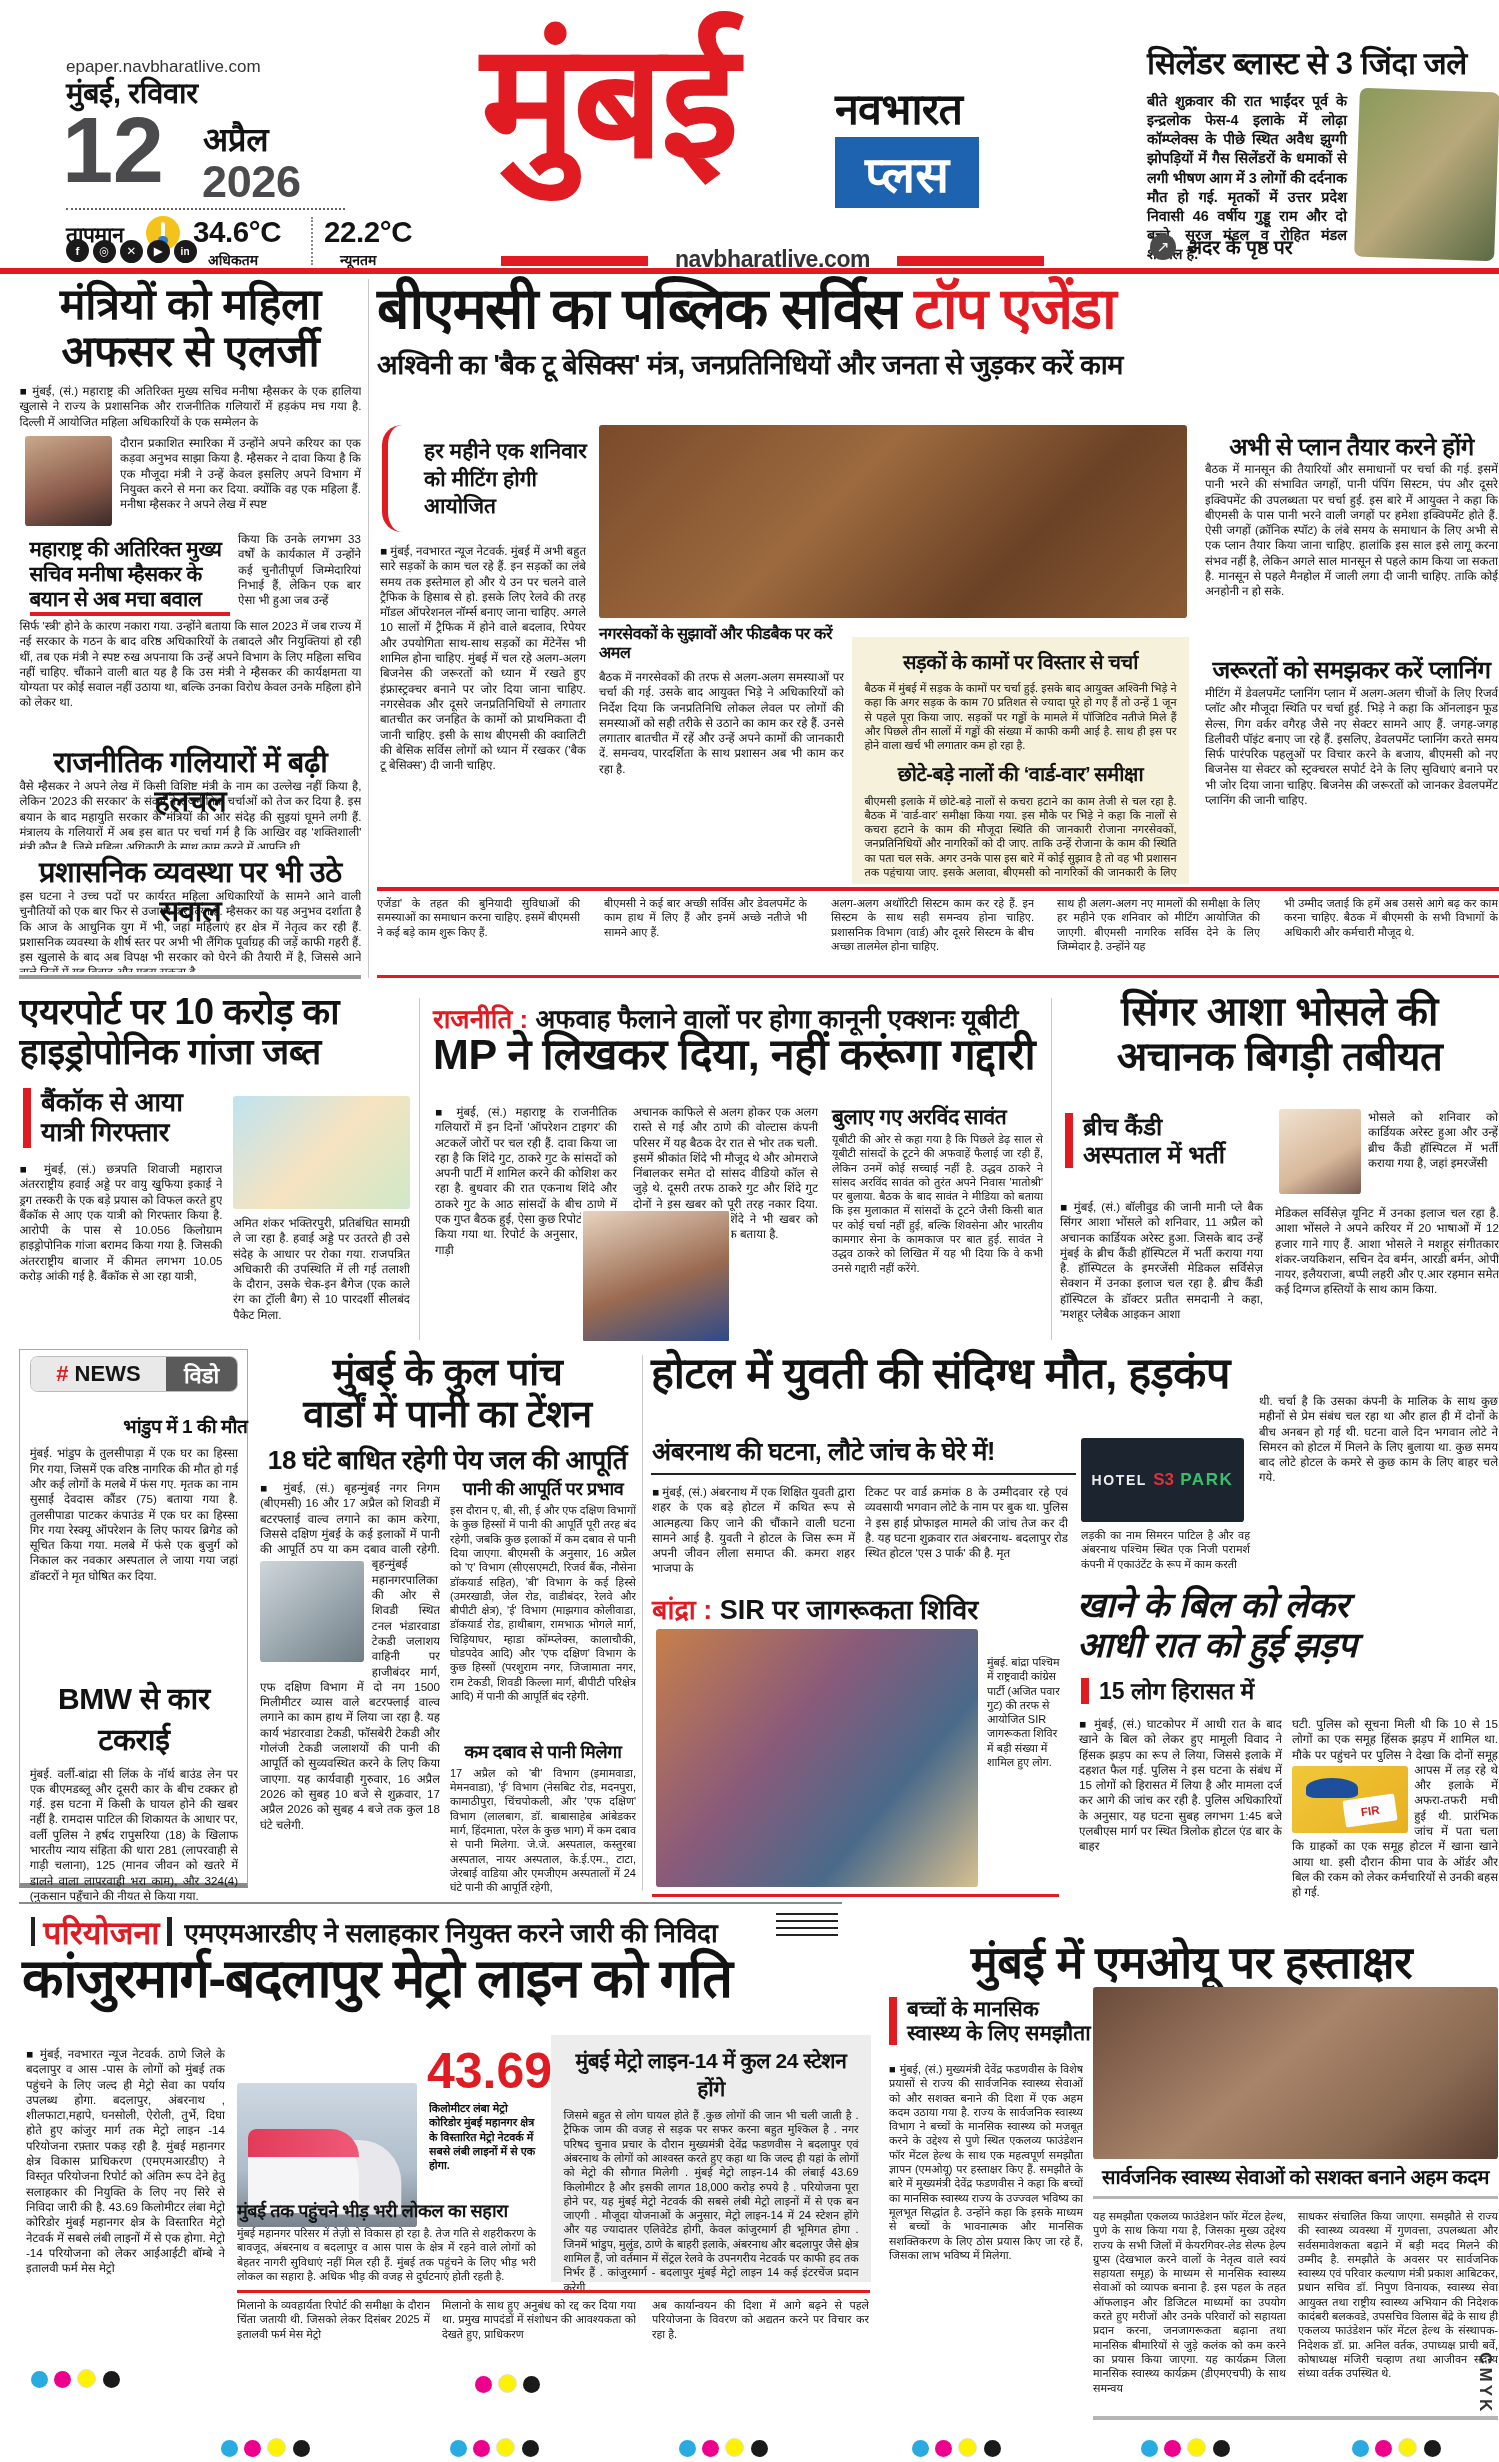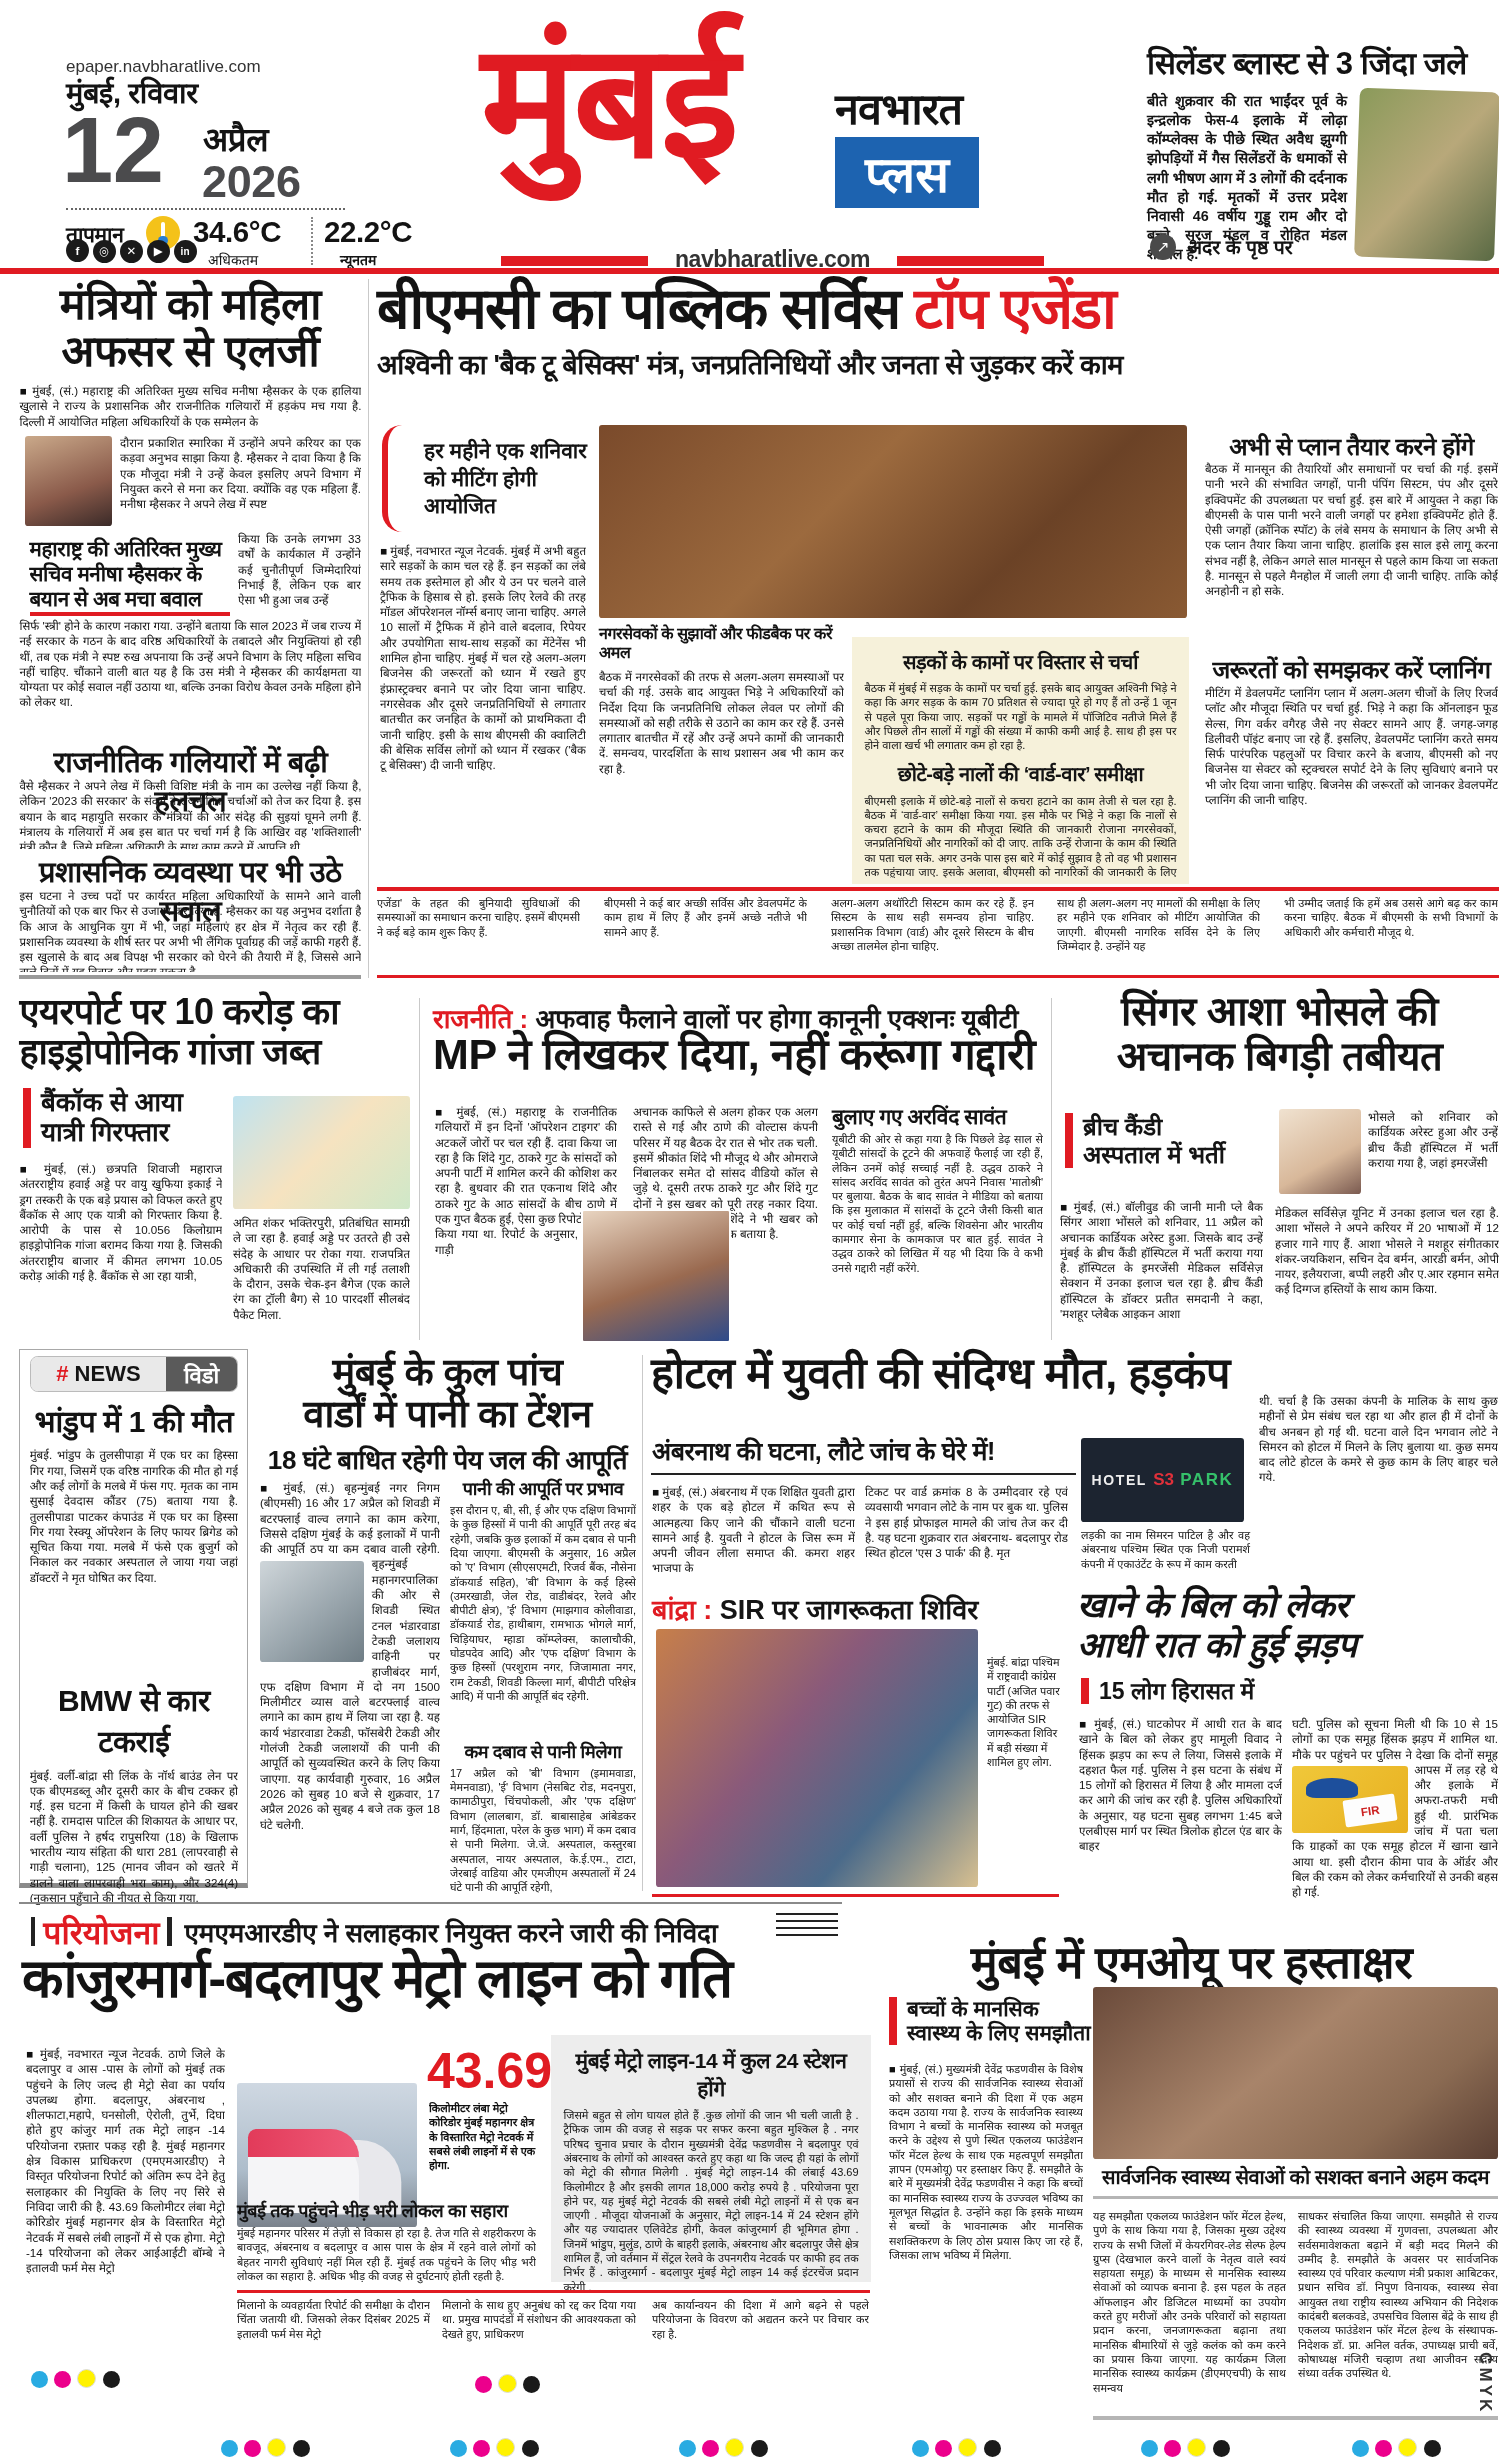--- a/index.html
+++ b/index.html
@@ -68,21 +68,21 @@
 
   <div class="abs" style="left:66px;top:57px;font-size:17px;color:#333;">epaper.navbharatlive.com</div>
   <div class="abs hd" style="left:66px;top:78px;font-size:29px;">मुंबई, रविवार</div>
   <div class="abs hd" style="left:62px;top:104px;font-size:92px;color:#4b4b4d;line-height:1;">12</div>
   <div class="abs hd" style="left:203px;top:123px;font-size:33px;">अप्रैल</div>
   <div class="abs hd" style="left:202px;top:158px;font-size:45px;color:#4b4b4d;">2026</div>
   <div class="abs dotline" style="left:66px;top:208px;width:279px;"></div>
   <div class="abs hd" style="left:66px;top:224px;font-size:21px;">तापमान</div>
   <div class="abs thermo" style="left:146px;top:216px;"></div>
   <div class="abs hd" style="left:193px;top:217px;font-size:29.5px;">34.6°C</div>
-  <div class="abs" style="left:208px;top:250px;font-size:14px;font-weight:400;">अधिकतम</div>
+  <div class="abs" style="left:208px;top:250px;font-size:14px;font-weight:700;">अधिकतम</div>
   <div class="abs" style="left:311px;top:217px;height:48px;border-left:2.3px dotted #888;"></div>
   <div class="abs hd" style="left:324px;top:217px;font-size:29.5px;">22.2°C</div>
   <div class="abs" style="left:340px;top:250px;font-size:14px;font-weight:700;">न्यूनतम</div>
   <div class="abs" style="left:66px;top:239px;">
     <span class="soc">f</span><span class="soc">◎</span><span class="soc">✕</span><span class="soc">▶</span><span class="soc" style="font-size:10px;">in</span>
   </div>
 
   <div class="abs" style="left:481px;top:22px;font-size:159px;font-weight:900;color:#e01b22;letter-spacing:-3.1px;line-height:1;">मुंबई</div>
   <div class="abs hd" style="left:835px;top:87px;font-size:43px;letter-spacing:-0.8px;">नवभारत</div>
   <div class="abs" style="left:835px;top:137px;width:144px;height:71px;background:#1d63b0;color:#fff;display:flex;align-items:center;justify-content:center;font-size:50px;font-weight:900;">प्लस</div>
@@ -189,21 +189,21 @@
   <div class="abs bt" style="left:1275px;top:1205px;width:224px;height:140px;">मेडिकल सर्विसेज़ यूनिट में उनका इलाज चल रहा है. आशा भोंसले ने अपने करियर में 20 भाषाओं में 12 हजार गाने गाए हैं. आशा भोसले ने मशहूर संगीतकार शंकर-जयकिशन, सचिन देव बर्मन, आरडी बर्मन, ओपी नायर, इलैयराजा, बप्पी लहरी और ए.आर रहमान समेत कई दिग्गज हस्तियों के साथ काम किया.</div>
 
   <div class="abs" style="left:19.4px;top:1349px;width:229px;height:539px;border:1.6px solid #a8a8a8;border-bottom:5.4px solid #8a8a8a;box-sizing:border-box;">
     <div class="badge" style="margin:6.2px 9.3px 0 9.3px;">
       <div class="bl">
           <span class="red">#</span>
           <span>NEWS</span>
         </div>
       <div class="br">विडो</div>
     </div>
-    <div class="sechead" style="font-size:30px;margin-top:8px;">भांडुप में 1 की मौत</div>
+    <div class="sechead" style="font-size:19px;margin-top:21px;text-align:right;">भांडुप में 1 की मौत</div>
     <div class="bt" style="margin:6.2px 9.3px 0 9.3px;height:206px;">मुंबई. भांडुप के तुलसीपाड़ा में एक घर का हिस्सा गिर गया, जिसमें एक वरिष्ठ नागरिक की मौत हो गई और कई लोगों के मलबे में फंस गए. मृतक का नाम सुसाई देवदास कौंडर (75) बताया गया है. तुलसीपाडा पाटकर कंपाउंड में एक घर का हिस्सा गिर गया रेस्क्यू ऑपरेशन के लिए फायर ब्रिगेड को सूचित किया गया. मलबे में फंसे एक बुजुर्ग को निकाल कर नवकार अस्पताल ले जाया गया जहां डॉक्टरों ने मृत घोषित कर दिया.</div>
     <div class="sechead" style="font-size:30px;margin-top:26px;">BMW से कार टकराई</div>
     <div class="bt" style="margin:6.2px 9.3px 0 9.3px;height:203px;">मुंबई. वर्ली-बांद्रा सी लिंक के नॉर्थ बाउंड लेन पर एक बीएमडब्लू और दूसरी कार के बीच टक्कर हो गई. इस घटना में किसी के घायल होने की खबर नहीं है. रामदास पाटिल की शिकायत के आधार पर, वर्ली पुलिस ने हर्षद रापुसरिया (18) के खिलाफ भारतीय न्याय संहिता की धारा 281 (लापरवाही से गाड़ी चलाना), 125 (मानव जीवन को खतरे में डालने वाला लापरवाही भरा काम), और 324(4) (नुकसान पहुँचाने की नीयत से किया गया.</div>
   </div>
 
   <div class="abs hd ctr" style="left:258px;top:1352px;width:379px;font-size:38px;line-height:1.1;">
     <div>मुंबई के कुल पांच</div>
     <div>वार्डों में पानी का टेंशन</div>
   </div>
   <div class="abs sechead" style="left:258px;top:1441px;width:379px;font-size:26px;">18 घंटे बाधित रहेगी पेय जल की आपूर्ति</div>

